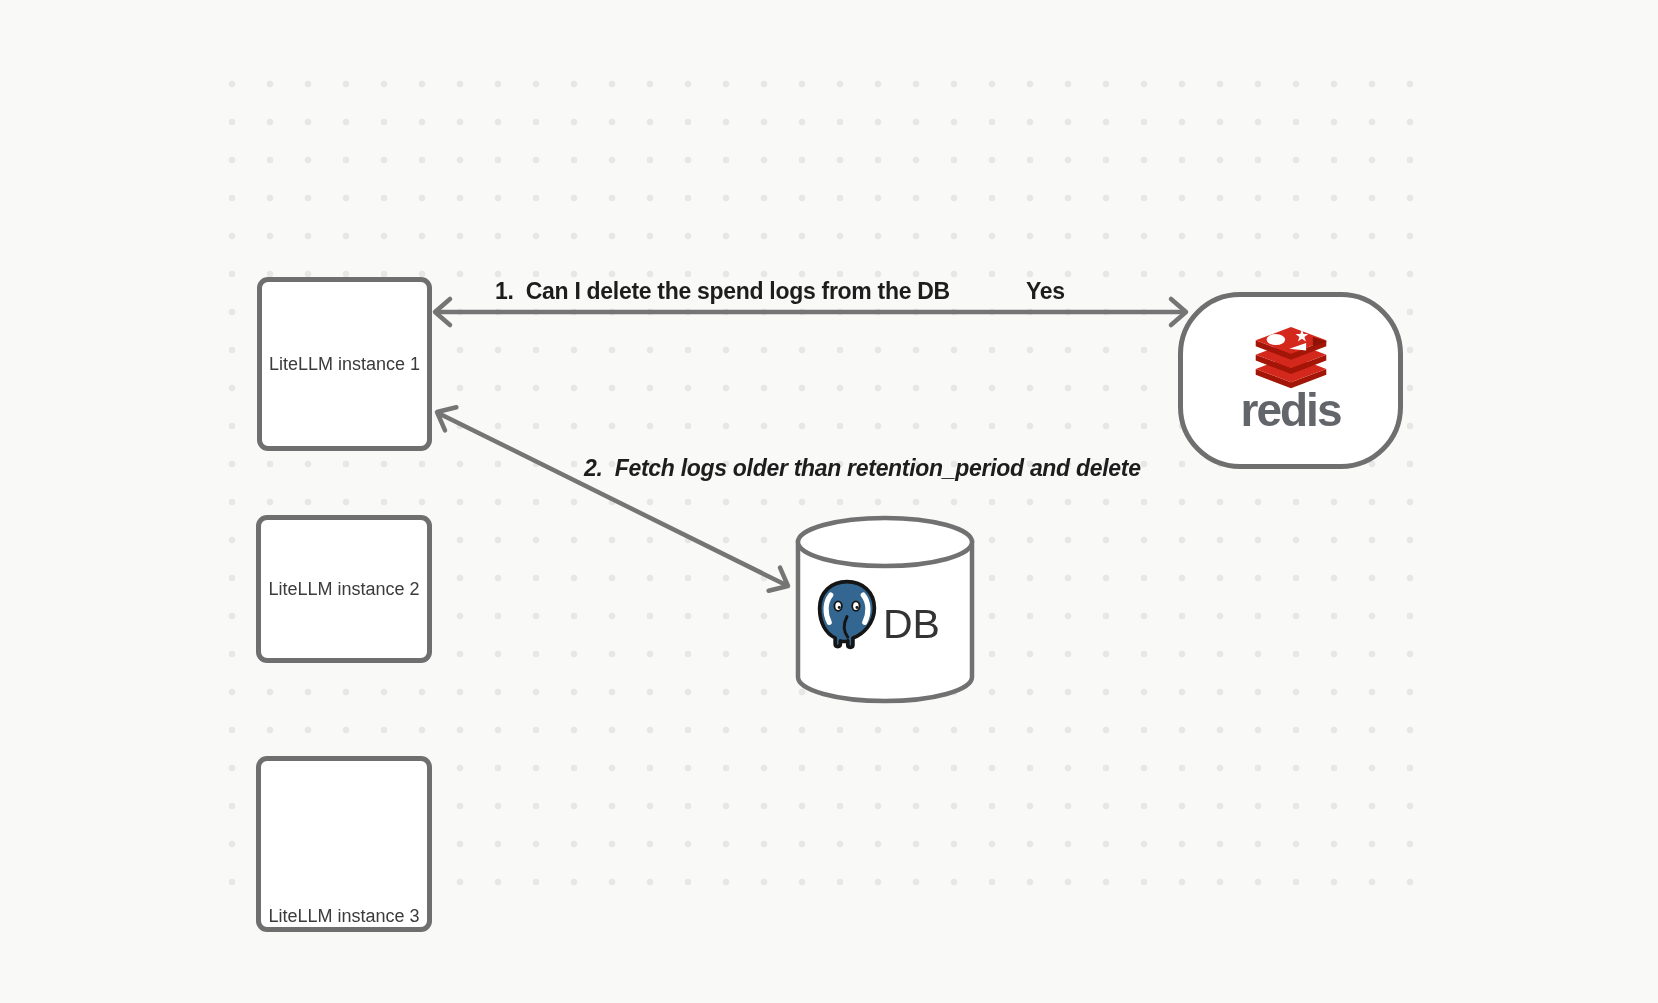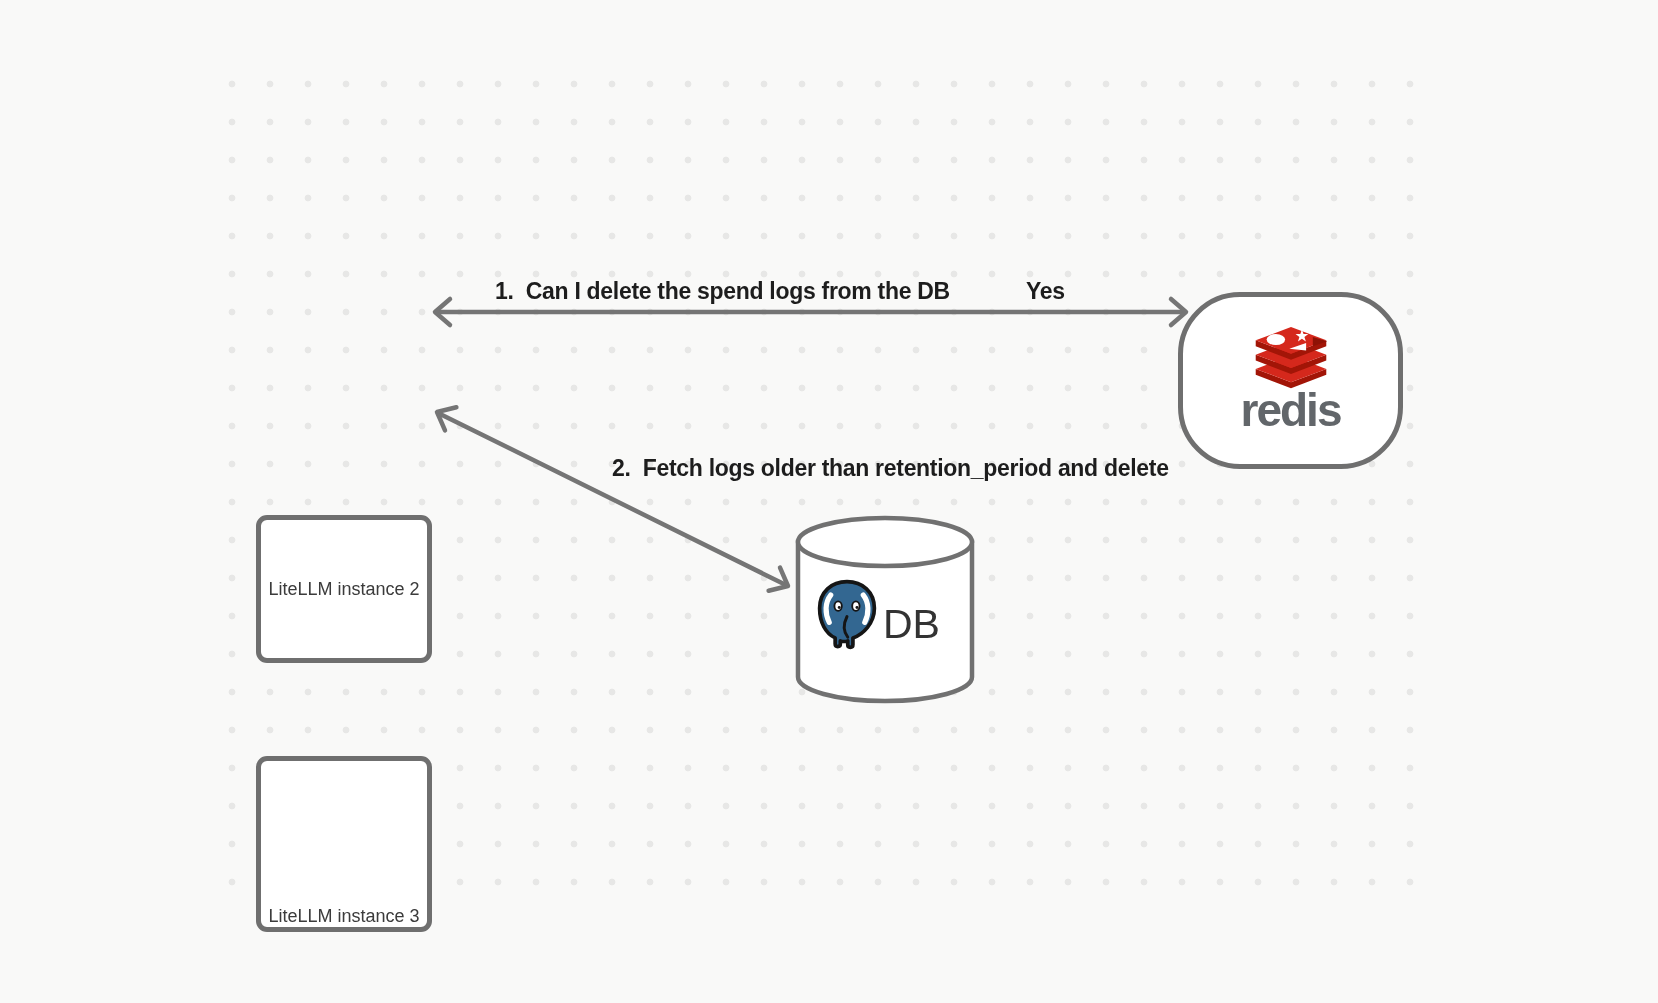--- a/index.html
+++ b/index.html
@@ -67,21 +67,21 @@
     font-size: 23px;
     font-weight: 700;
     letter-spacing: -0.3px;
     color: #1d1d1d;
     white-space: pre;
     line-height: 1.1;
     text-align: center;
   }
   .label-1 { left: 495px; top: 279px; }
   .label-yes { left: 1026px; top: 279px; }
-  .label-2 { left: 612px; top: 456px; }
+  .label-2 { left: 584px; top: 456px; font-style: italic; }
   .db-cylinder { position: absolute; left: 794px; top: 514px; }
 </style>
 </head>
 <body>
 
 <div class="canvas">
 
   <div class="dot-grid"></div>
 
   <svg class="arrow-layer" width="1658" height="1003" viewBox="0 0 1658 1003">
@@ -94,20 +94,23 @@
       </g>
 
       <g>
         <line x1="440" y1="414" x2="786" y2="585"></line>
         <polyline points="445,430.4 437,412 456.4,407.2"></polyline>
         <polyline points="768.6,590.8 788,586 780,567.6"></polyline>
       </g>
     </g>
   </svg>
 
+  <div class="shape-rect box-1">
+    <span class="rect-label">LiteLLM instance 1</span>
+  </div>
   <div class="shape-rect box-2">
     <span class="rect-label">LiteLLM instance 2</span>
   </div>
   <div class="shape-rect box-3">
     <span class="rect-label">LiteLLM instance 3</span>
   </div>
 
   <div class="redis-node">
     <svg width="84" height="64" viewBox="0 0 100 74">
 

